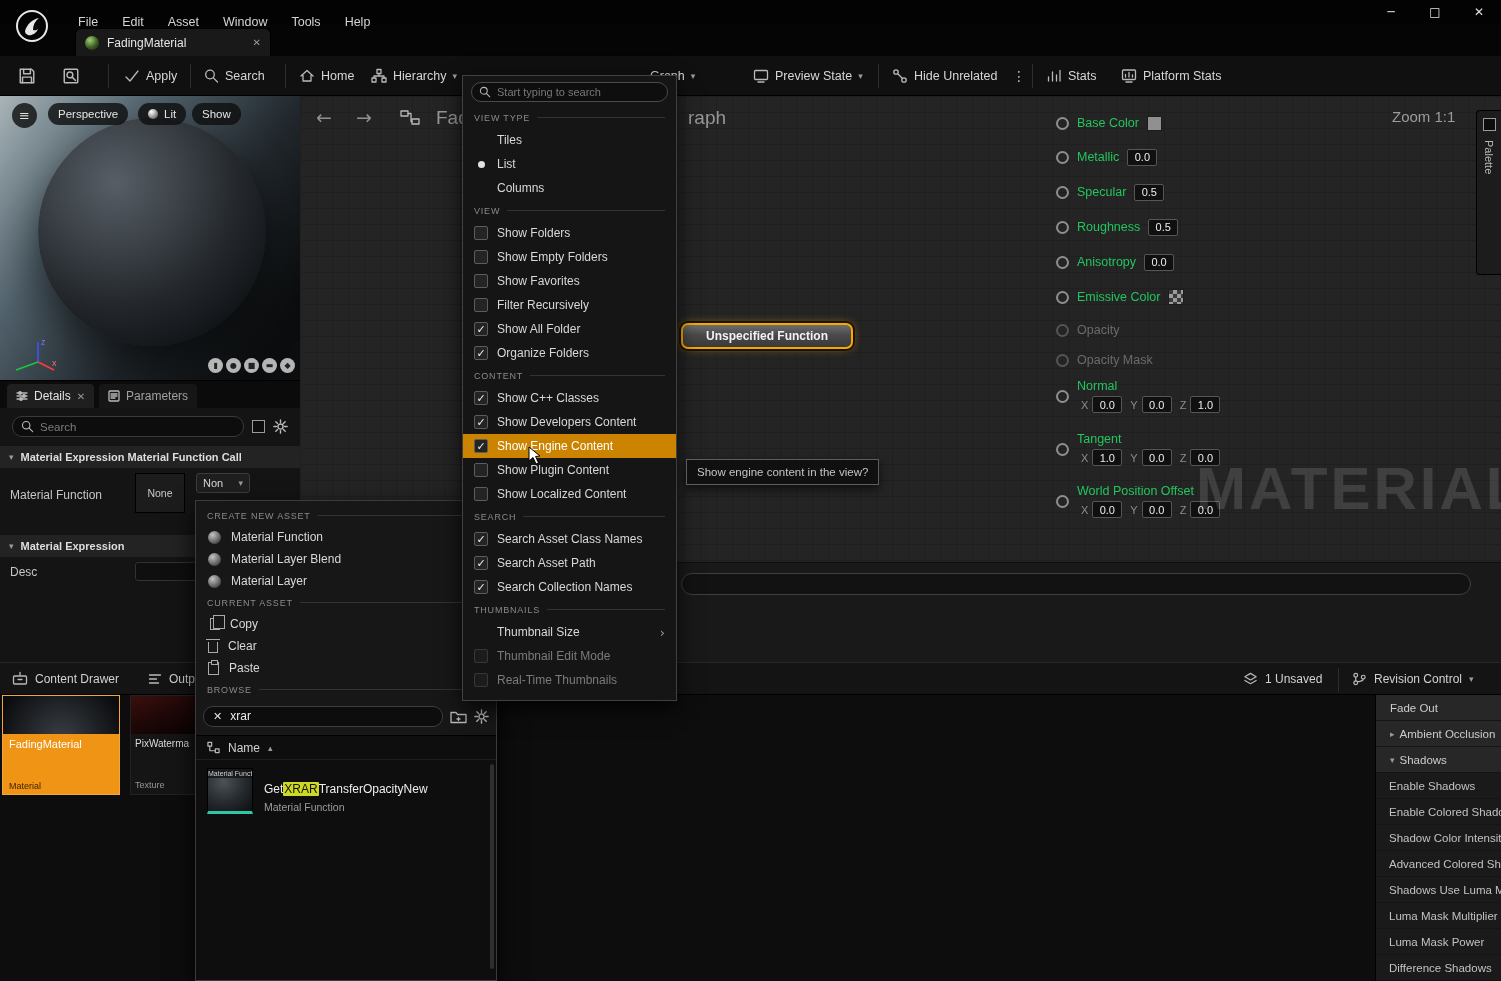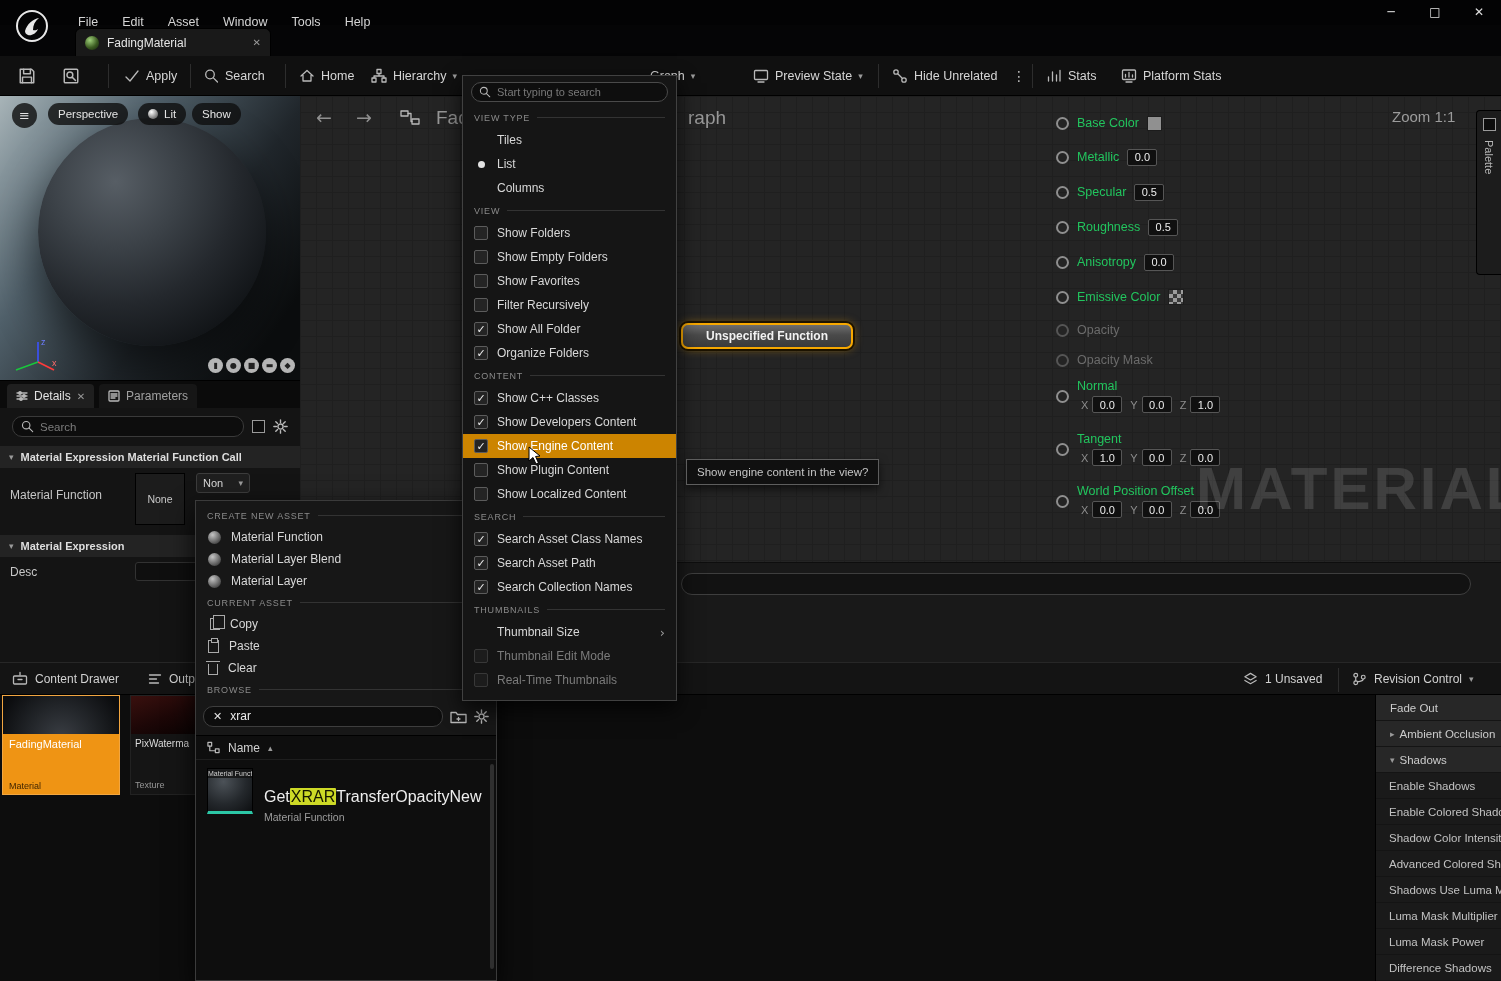--- a/index.html
+++ b/index.html
@@ -52,21 +52,21 @@
 .sbox{flex:1;height:21px;border:1px solid #3a3a3a;background:#0d0d0d;border-radius:10px;display:flex;align-items:center;gap:6px;padding:0 8px}
 .sbox input{flex:1;background:transparent;border:none;outline:none;color:#cfcfcf;font-size:11.5px;font-family:inherit}
 .sbox input::placeholder{color:#7c7c7c}
 .gridic{width:13px;height:13px;background:
  linear-gradient(#0d0d0d 0 0) padding-box,
  repeating-linear-gradient(0deg,#9a9a9a 0 1px,transparent 1px 4px),
  repeating-linear-gradient(90deg,#9a9a9a 0 1px,transparent 1px 4px);border:1px solid #9a9a9a}
 .dsec{margin-top:9px;height:22px;background:#232323;display:flex;align-items:center;gap:7px;padding:0 9px;font-weight:bold;font-size:11px;color:#dedede;white-space:nowrap;overflow:hidden}
 .drow{position:relative;height:58px}
 .dlabel{position:absolute;left:10px;top:20px;color:#c6c6c6}
-.fthumb{position:absolute;left:135px;top:5px;width:50px;height:52px;background:#1c1c1c;border:1px solid #000;display:flex;align-items:center;justify-content:center;font-size:10.5px;color:#c9c9c9}
+.fthumb{position:absolute;left:135px;top:5px;width:50px;height:40px;background:#1c1c1c;border:1px solid #000;display:flex;align-items:center;justify-content:center;font-size:10.5px;color:#c9c9c9}
 .fcombo{position:absolute;left:196px;top:5px;width:54px;height:20px;background:#1f1f1f;border:1px solid #3c3c3c;border-radius:3px;display:flex;align-items:center;justify-content:space-between;padding:0 6px;font-size:11px;color:#d8d8d8}
 .dinput{position:absolute;left:135px;top:5px;width:210px;height:19px;background:#0f0f0f;border:1px solid #323232;border-radius:3px}
 
 .graph{position:absolute;left:300px;top:96px;width:1201px;height:566px;background:#191919;overflow:hidden}
 .grid{position:absolute;left:0;top:0;right:0;height:466px;background-color:#242424;background-image:
  linear-gradient(#1f1f1f 1px,transparent 1px),linear-gradient(90deg,#1f1f1f 1px,transparent 1px),
  linear-gradient(#161616 1px,transparent 1px),linear-gradient(90deg,#161616 1px,transparent 1px);
  background-size:16px 16px,16px 16px,128px 128px,128px 128px}
 .gbottom{position:absolute;left:0;top:466px;right:0;bottom:0;background:#191919;border-top:1px solid #0e0e0e}
 .gbar{position:absolute;left:381px;top:477px;width:790px;height:22px;border:1px solid #3e3e3e;border-radius:11px;background:#121212}
@@ -140,21 +140,21 @@
 .ic-trash::before{content:"";position:absolute;left:-3px;top:-3px;width:14px;height:1px;background:#aaa}
 .asearch{height:28px;margin:2px 7px 0;display:flex;align-items:center;gap:7px;flex:none}
 .asbox{flex:1;height:21px;border:1px solid #3e3e3e;border-radius:10px;background:#0d0d0d;display:flex;align-items:center;gap:8px;padding:0 9px}
 .asbox input{flex:1;background:transparent;border:none;outline:none;color:#ececec;font-size:12px;font-family:inherit;min-width:0}
 .xico::before{content:"✕";font-family:"DejaVu Sans",sans-serif;font-size:11px;color:#e6e6e6}
 .aresults{flex:1;background:#0e0e0e;border-top:1px solid #000;margin-top:5px;position:relative;overflow:hidden}
 .ahead{height:24px;display:flex;align-items:center;gap:8px;padding:0 11px;color:#d2d2d2;border-bottom:1px solid #1e1e1e;font-size:12px}
 .aitem{display:flex;gap:11px;padding:8px 11px;align-items:flex-start}
 .athumb{width:46px;height:46px;background:radial-gradient(circle at 35% 30%,#4c5258,#24282c 55%,#0d0f11);border:1px solid #000;border-bottom:3px solid #2cc7a6;position:relative;flex:none}
 .abadge{position:absolute;top:0;left:0;right:0;font-size:7px;line-height:9px;color:#d0d0d0;background:rgba(18,18,18,.78);text-align:center;white-space:nowrap;overflow:hidden}
-.atitle{font-size:16px;color:#eeeeee;margin-top:20px;white-space:nowrap}
+.atitle{font-size:12px;color:#eeeeee;margin-top:14px;white-space:nowrap}
 .hlx{background:#cdd926;color:#151500;padding:0 1px;border-radius:1px}
 .asub{font-size:10.5px;color:#9c9c9c;margin-top:5px}
 .ascroll{position:absolute;right:2px;top:28px;width:4px;height:205px;background:#2f2f2f;border-radius:2px}
 
 .cursor{position:absolute;left:528px;top:446px;z-index:99;pointer-events:none}
 </style>
 </head>
 <body>
 
 <div class="app">
@@ -570,26 +570,26 @@
         <span>Material Layer</span>
       </div>
     <div class="msec">
         <span>CURRENT ASSET</span>
       </div>
     <div class="arow">
         <span class="ic-copy"></span>
         <span>Copy</span>
       </div>
     <div class="arow">
+        <span class="ic-trash"></span>
+        <span>Clear</span>
+      </div>
+    <div class="arow">
         <span class="ic-paste"></span>
         <span>Paste</span>
-      </div>
-    <div class="arow">
-        <span class="ic-trash"></span>
-        <span>Clear</span>
       </div>
     <div class="msec">
         <span>BROWSE</span>
       </div>
     <div class="asearch">
       <div class="asbox">
         <span class="xico"></span>
         <input value="xrar" style="">
       </div>
       <svg class="ic" width="17" height="15" viewBox="0 0 17 14">

